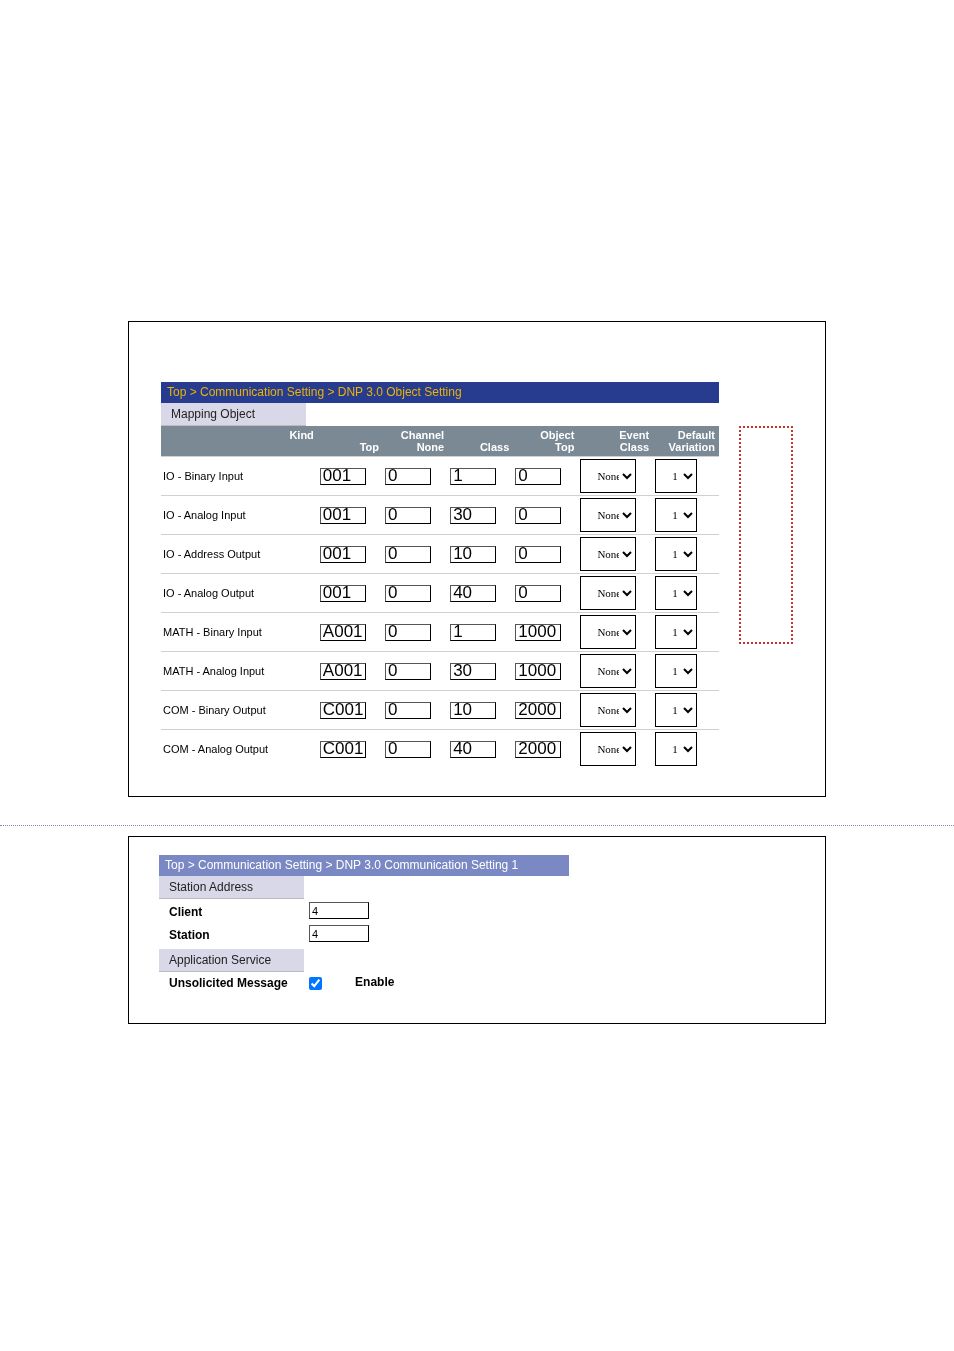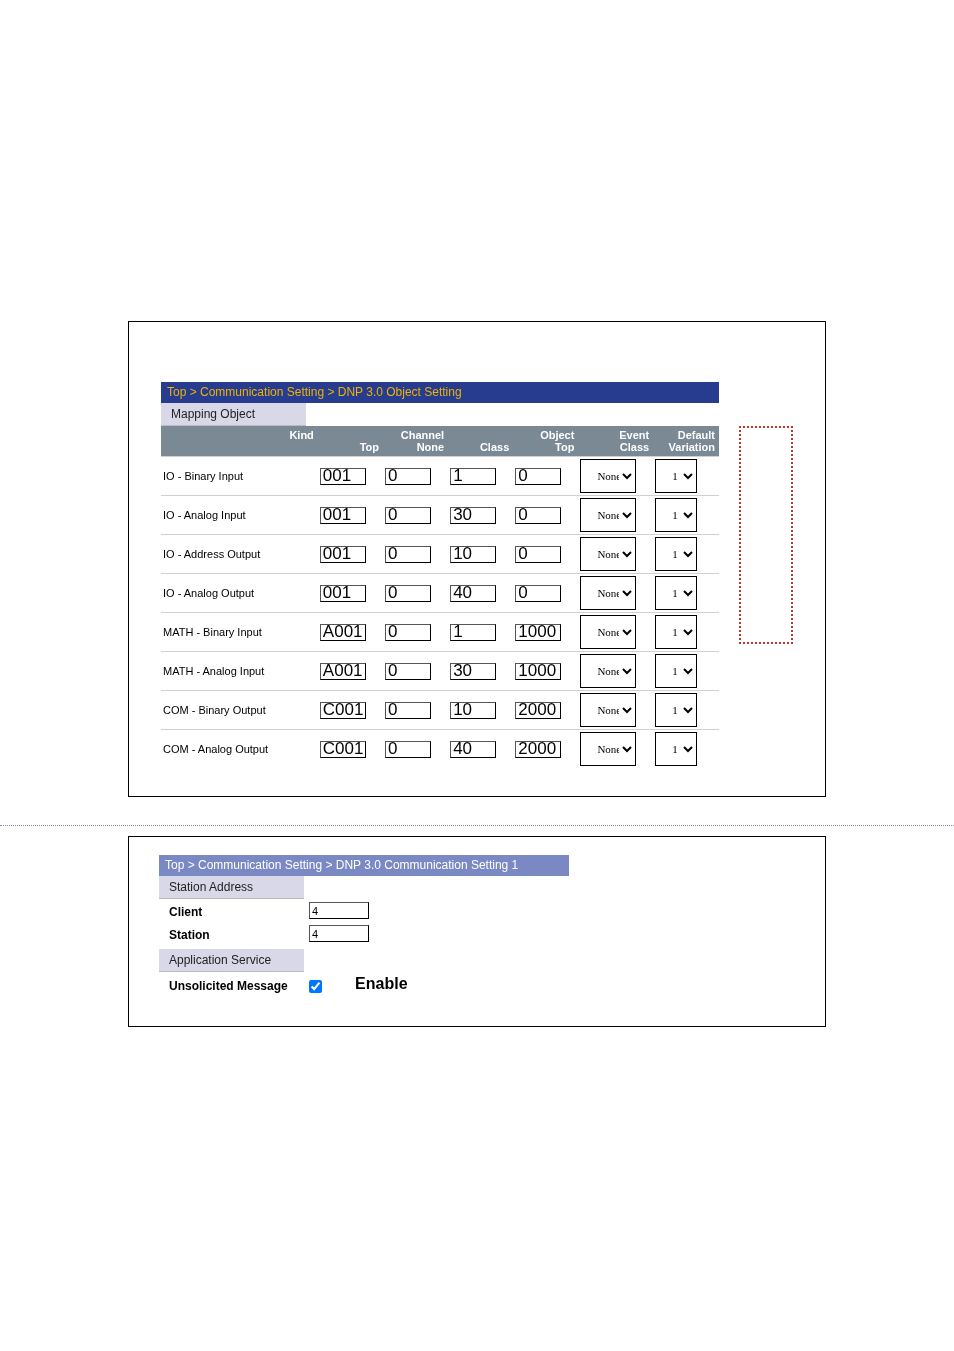--- a/index.html
+++ b/index.html
@@ -152,21 +152,21 @@
       background: #fff;
       padding: 1px 2px;
       height: 17px;
       width: 60px;
     }
     .chk {
       margin-right: 4px;
       vertical-align: middle;
     }
     .chk-label {
-      font-size: 16px;
+      font-size: 12px;
       font-weight: bold;
       padding-left: 26px;
     }
     .app-svc-highlight {
       border: 2px dotted #c0362c;
       padding: 2px 4px;
       margin-top: 2px;
       width: 240px;
     }
   </style>

